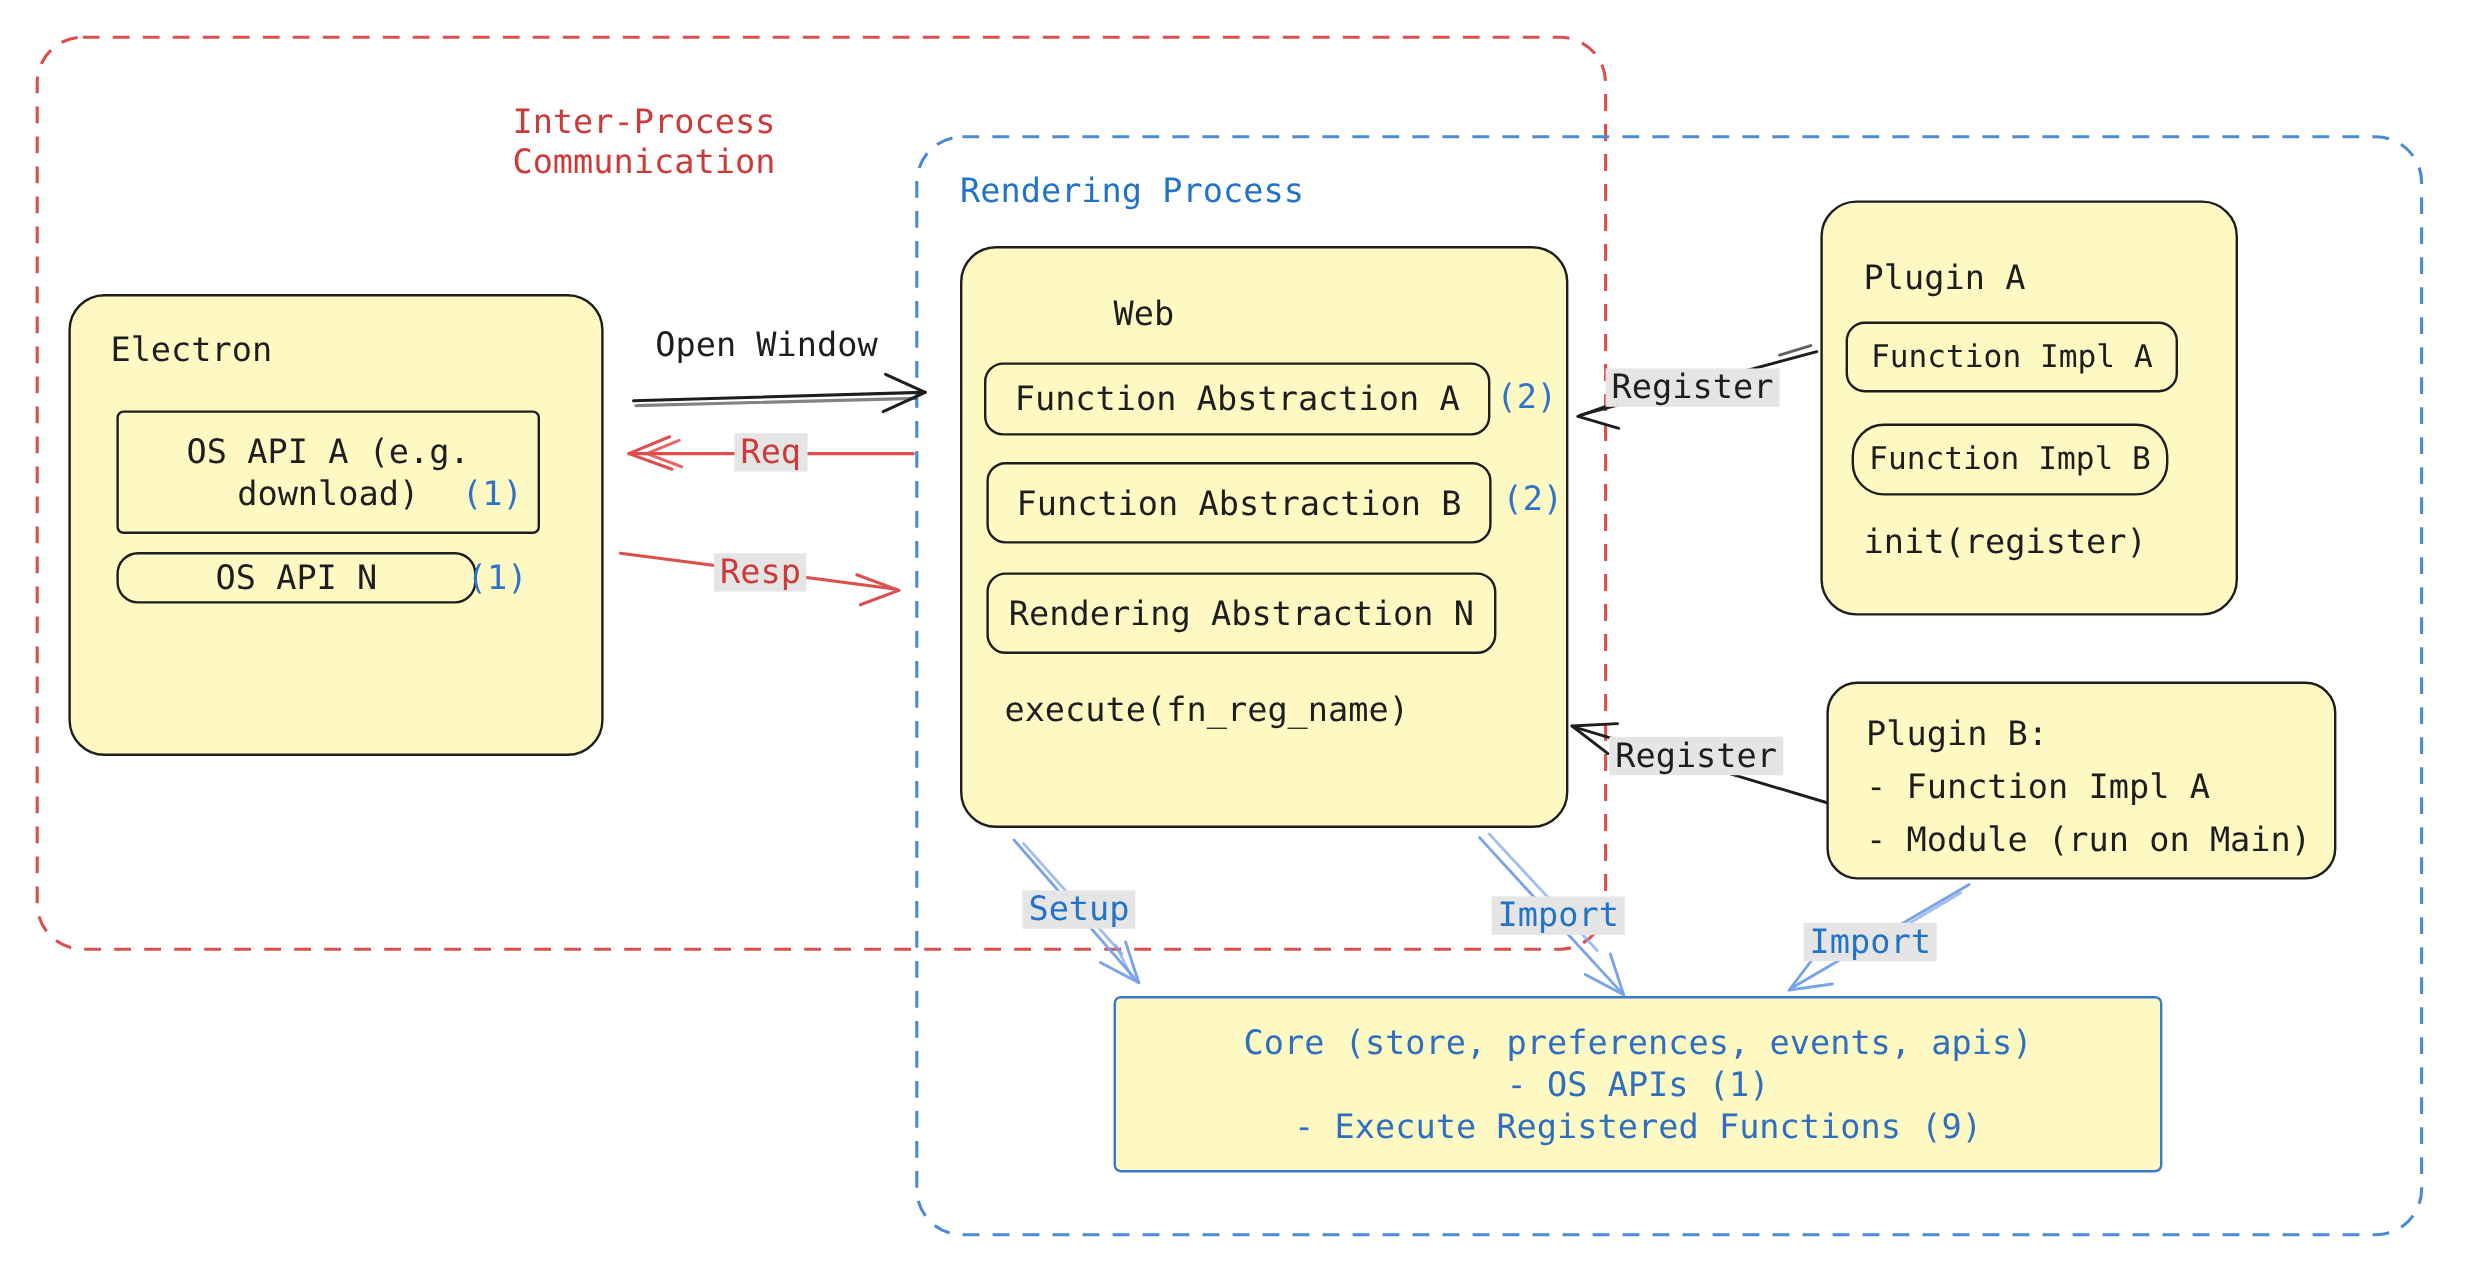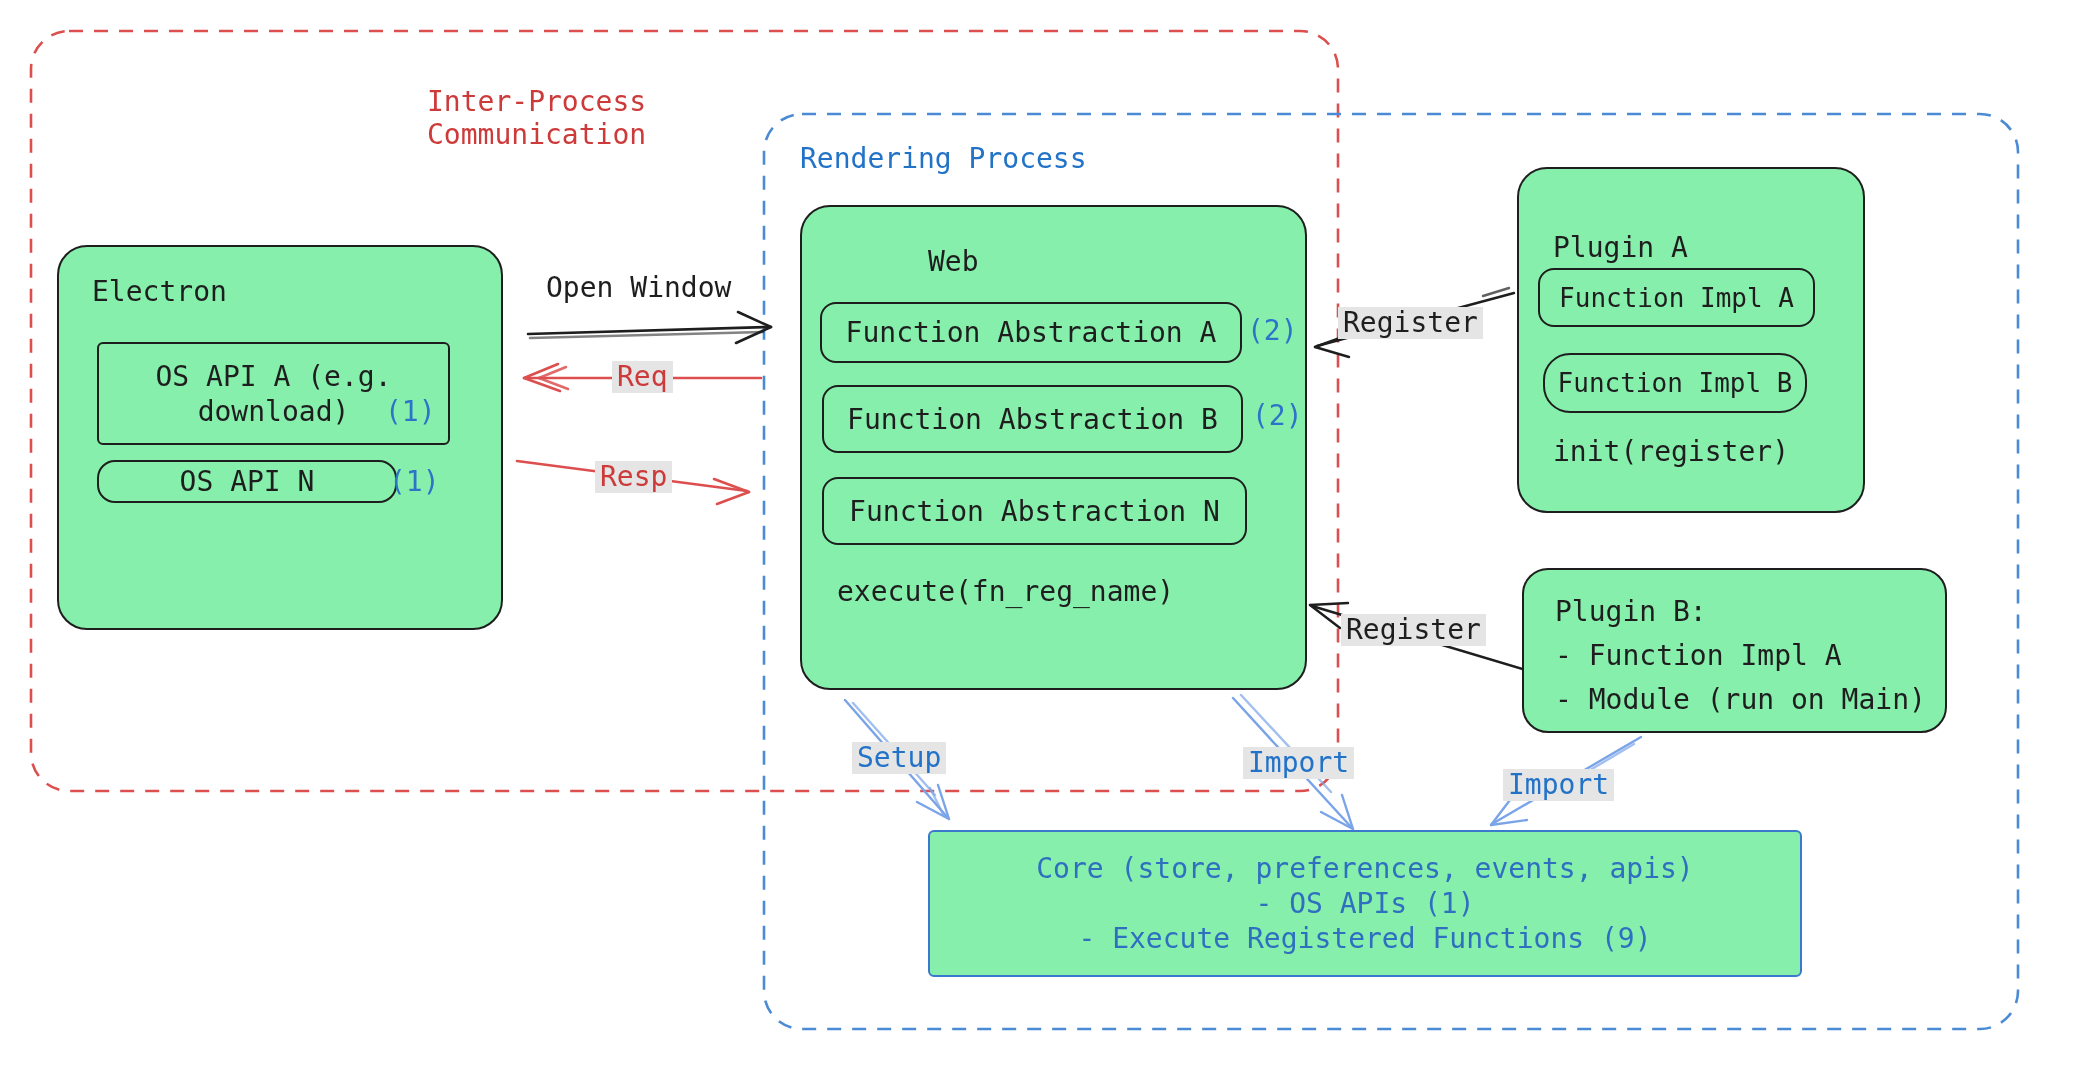--- a/index.html
+++ b/index.html
@@ -1,21 +1,21 @@
 <!DOCTYPE html>
 <html><head>
 <meta charset="utf-8">
 <style>
   html,body{margin:0;padding:0;background:#ffffff;}
   #canvas{
     position:relative;width:2074px;height:1066px;overflow:hidden;background:#ffffff;
     font-family:"DejaVu Sans Mono","Liberation Mono",monospace;color:#1e1e1e;
   }
   #wires{position:absolute;inset:0;z-index:0;}
-  .box{position:absolute;background:#86efac;border:2.5px solid #1e1e1e;box-sizing:border-box;z-index:1;}
+  .box{position:absolute;background:#fef9c3;border:2.5px solid #1e1e1e;box-sizing:border-box;z-index:1;}
   .r30{border-radius:30px;} .r22{border-radius:6px;} .r16{border-radius:16px;} .r26{border-radius:26px;}
   .lbl{position:absolute;font-size:28px;line-height:32px;white-space:pre;z-index:2;}
   .bg{background:#e5e5e5;padding:0 5px;}
   .red{color:#cd3a3a;} .blue{color:#2273c8;} .ref{color:#2d73c8;}
   .multiline{white-space:pre-line;}
   .center-col{display:flex;flex-direction:column;align-items:center;justify-content:center;}
   .center-row{display:flex;align-items:center;justify-content:center;}
   .inner-txt{font-size:28px;line-height:35px;white-space:pre;}
   .small-txt{font-size:26px;line-height:32px;white-space:pre;}
   .core-line{font-size:28px;line-height:35px;color:#2e6fc0;white-space:pre;text-align:center;}
@@ -113,27 +113,27 @@
     <div class="inner-txt">Function Abstraction A</div>
   </div>
   <div class="lbl ref" style="left:1247px;top:315px;">(2)</div>
 
   <div class="box r16 center-row" style="left:822px;top:385px;width:421px;height:68px;">
     <div class="inner-txt">Function Abstraction B</div>
   </div>
   <div class="lbl ref" style="left:1252px;top:400px;">(2)</div>
 
   <div class="box r16 center-row" style="left:822px;top:477px;width:425px;height:68px;">
-    <div class="inner-txt">Function Abstraction N</div>
+    <div class="inner-txt">Rendering Abstraction N</div>
   </div>
 
   <div class="lbl" style="left:837px;top:576px;">execute(fn_reg_name)</div>
 
   <div class="box r30" style="left:1517px;top:167px;width:348px;height:346px;"></div>
-  <div class="lbl" style="left:1553px;top:216px;margin-top:16px;">Plugin A</div>
+  <div class="lbl" style="left:1553px;top:216px;">Plugin A</div>
 
   <div class="box r16 center-row" style="left:1538px;top:268px;width:277px;height:59px;">
     <div class="small-txt">Function Impl A</div>
   </div>
   <div class="box r16 center-row" style="left:1543px;top:353px;width:264px;height:60px;border-radius:27px;">
     <div class="small-txt">Function Impl B</div>
   </div>
   <div class="lbl" style="left:1553px;top:436px;">init(register)</div>
 
   <div class="box r26" style="left:1522px;top:568px;width:425px;height:165px;"></div>

